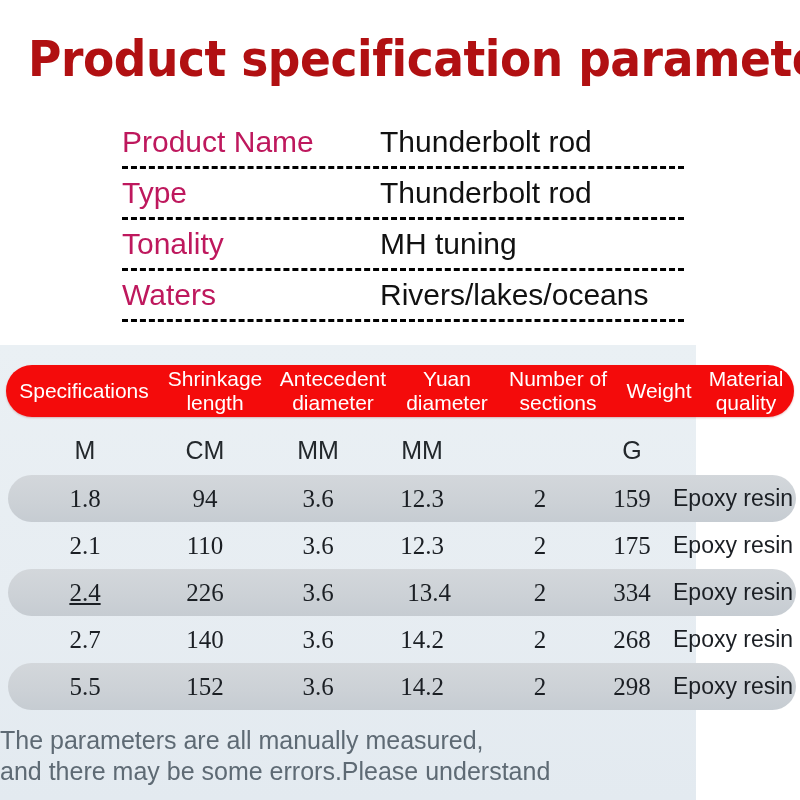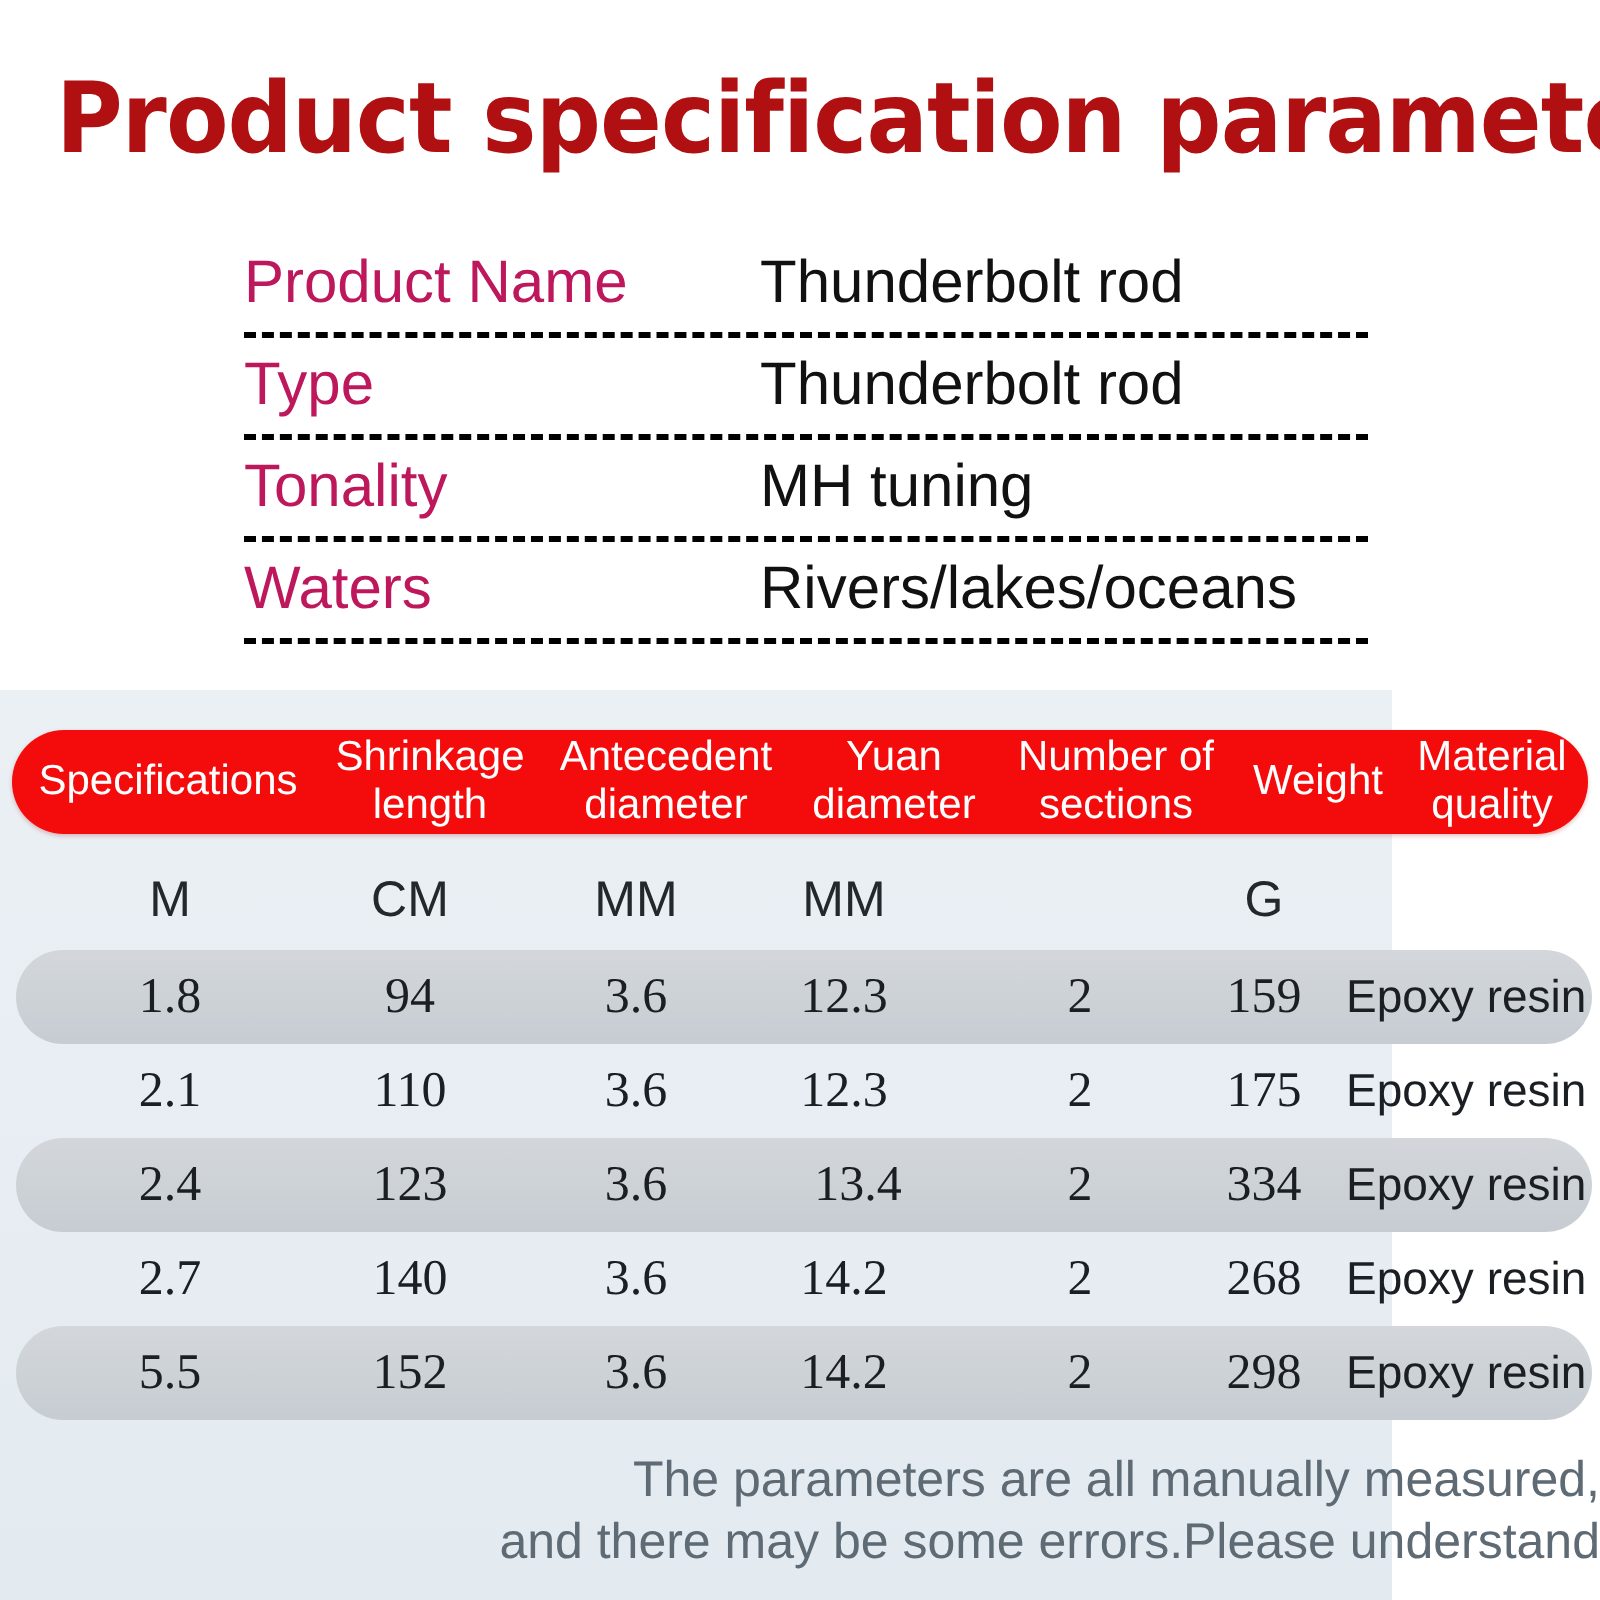--- a/index.html
+++ b/index.html
@@ -160,21 +160,21 @@
     font-size: 23px;
     overflow: hidden;
   }
 
   
   .footer-note {
     position: absolute;
     left: 0;
     top: 380px;
     width: 800px;
-    text-align: right;
+    text-align: left;
     font-size: 25px;
     line-height: 31px;
     color: #5e6a74;
     font-family: "Liberation Sans", sans-serif;
   }
 </style>
 </head>
 <body>
 
 <div class="title-band">
@@ -244,22 +244,22 @@
     <div class="data-cell" style="left:150px;width:110px;">110</div>
     <div class="data-cell" style="left:262px;width:112px;">3.6</div>
     <div class="data-cell" style="left:372px;width:100px;">12.3</div>
     <div class="data-cell" style="left:480px;width:120px;">2</div>
     <div class="data-cell" style="left:592px;width:80px;">175</div>
     <div class="data-cell material" style="left:673px;width:127px;">Epoxy resin</div>
   </div>
 
   <div class="data-row" style="top:224px;">
     <div class="row-pill"></div>
-    <div class="data-cell" style="left:20px;width:130px;">2.4</div>
-    <div class="data-cell" style="left:150px;width:110px;">123</div>
+    <div class="data-cell" style="left:20px;width:130px;text-decoration:underline;">2.4</div>
+    <div class="data-cell" style="left:150px;width:110px;">226</div>
     <div class="data-cell" style="left:262px;width:112px;">3.6</div>
     <div class="data-cell" style="left:379px;width:100px;">13.4</div>
     <div class="data-cell" style="left:480px;width:120px;">2</div>
     <div class="data-cell" style="left:592px;width:80px;">334</div>
     <div class="data-cell material" style="left:673px;width:127px;">Epoxy resin</div>
   </div>
 
   <div class="data-row plain" style="top:271px;">
     <div class="row-pill"></div>
     <div class="data-cell" style="left:20px;width:130px;">2.7</div>

